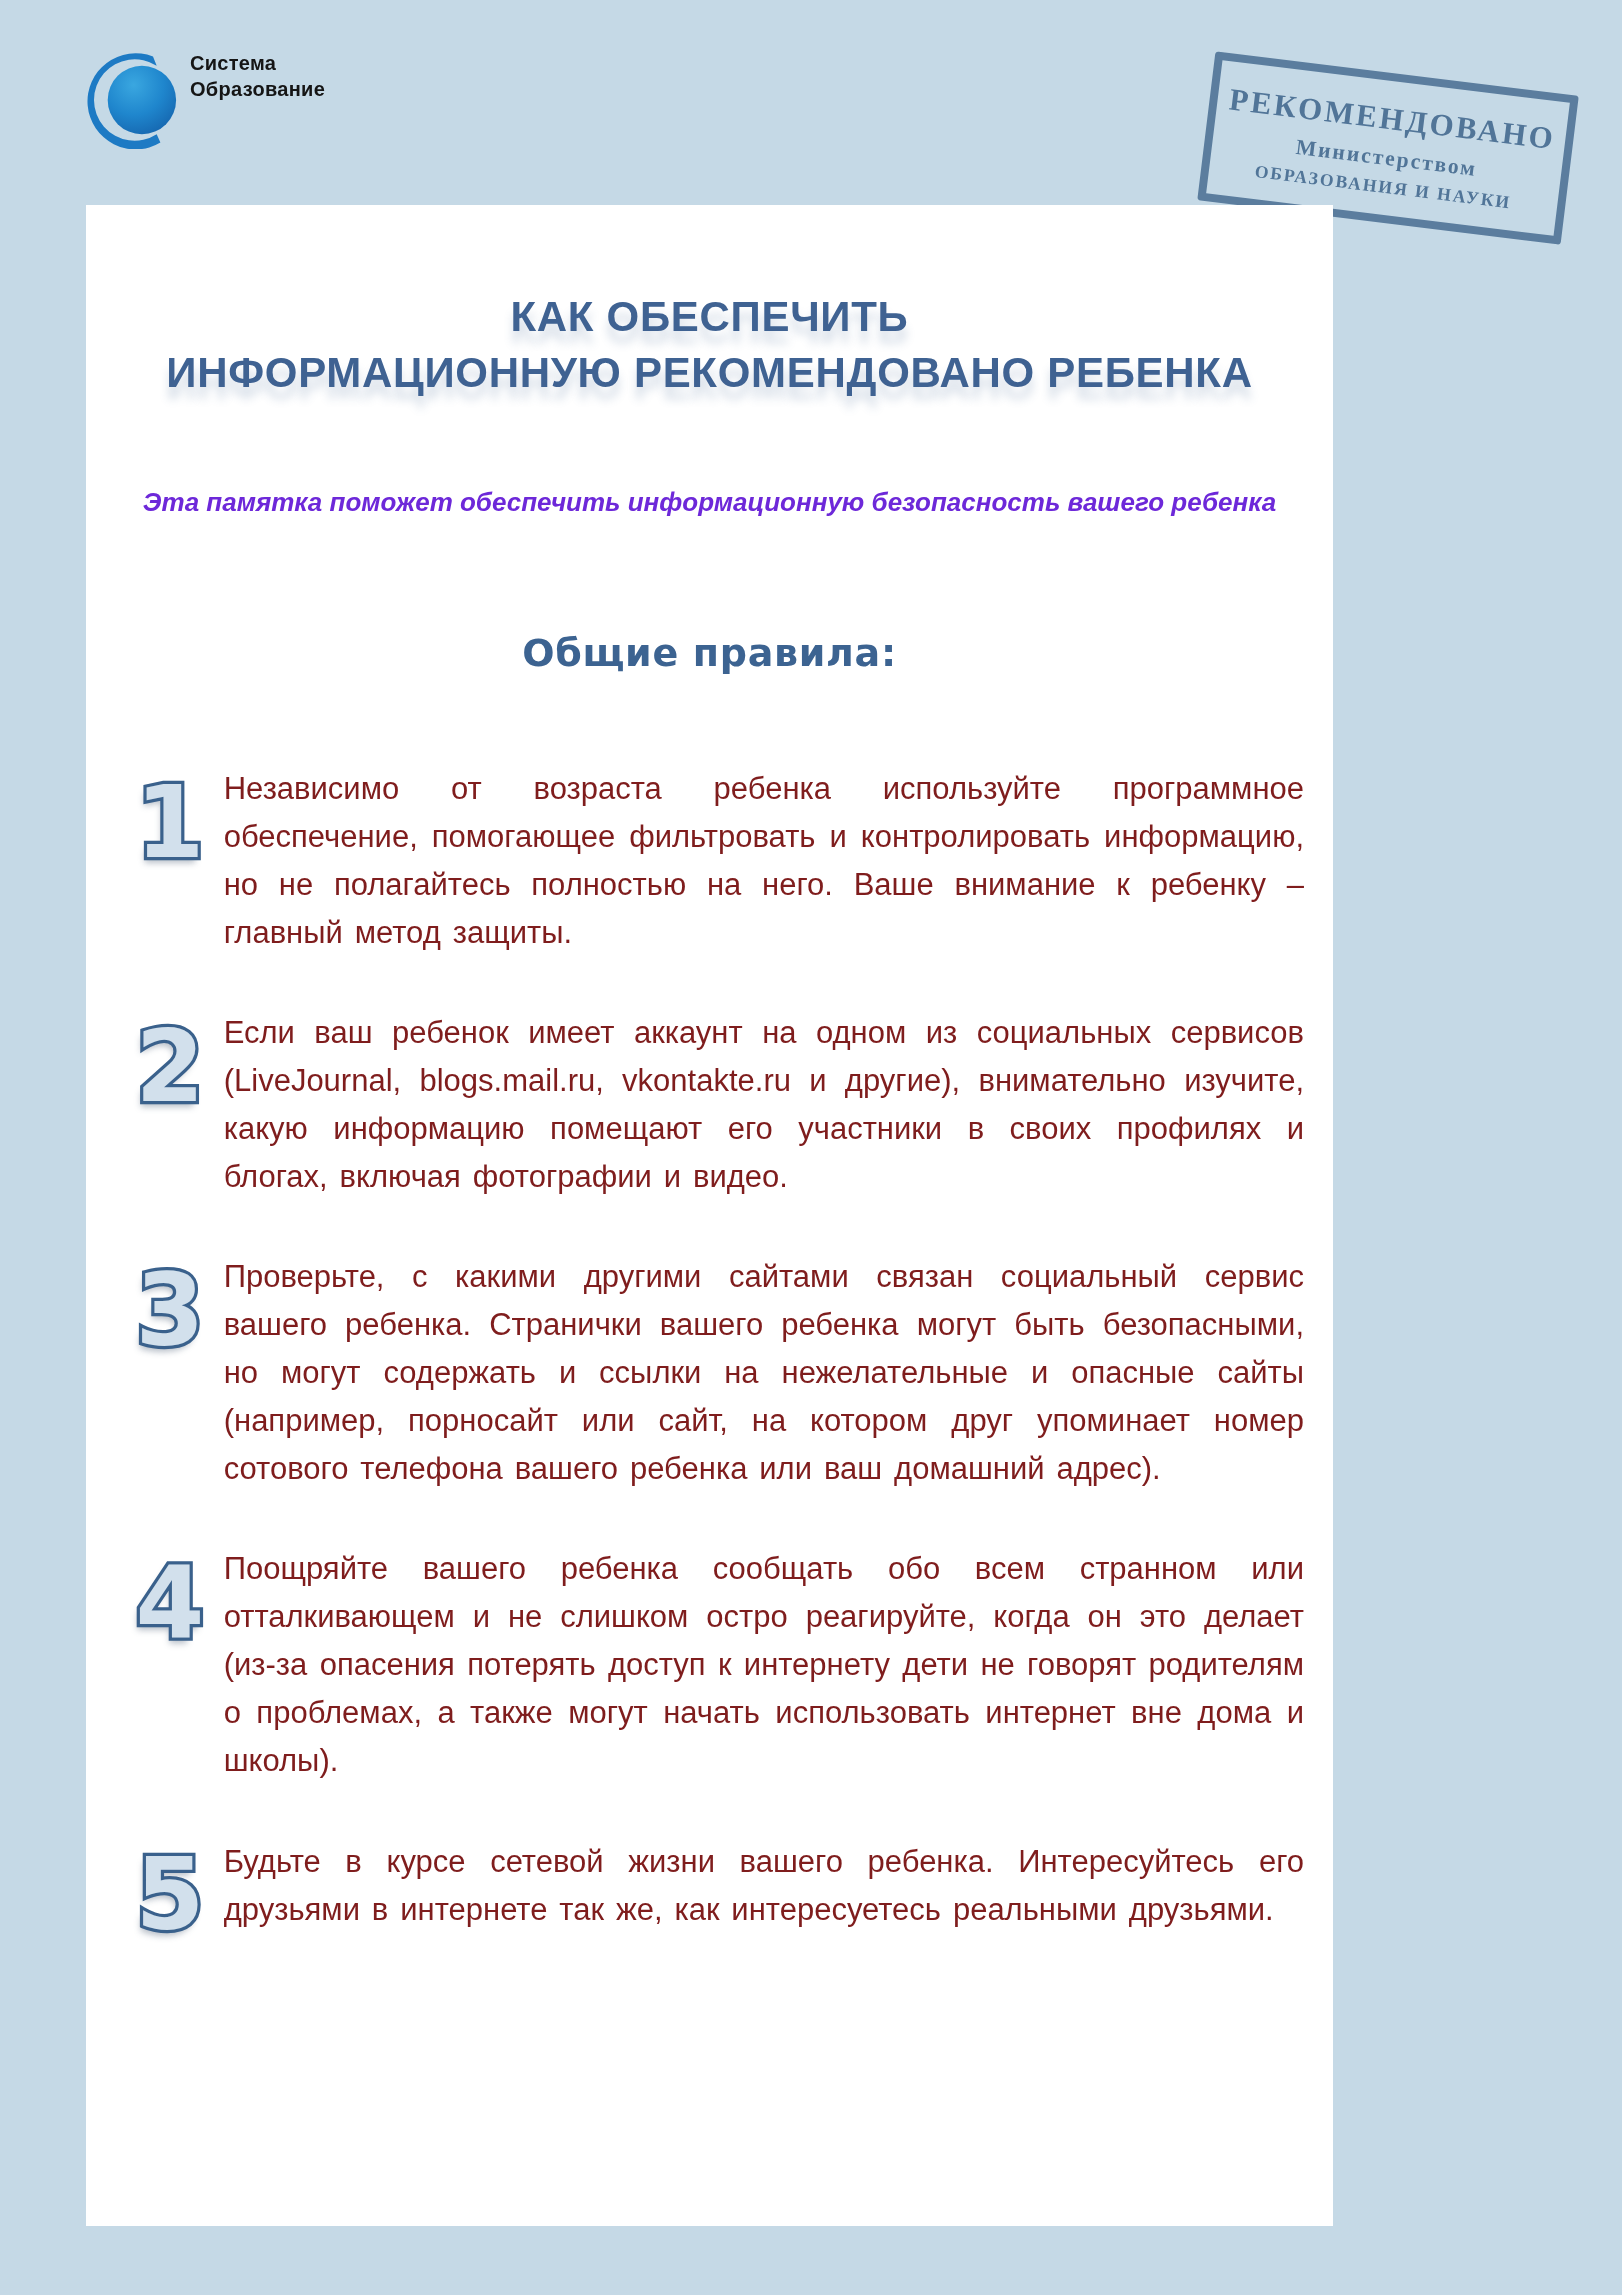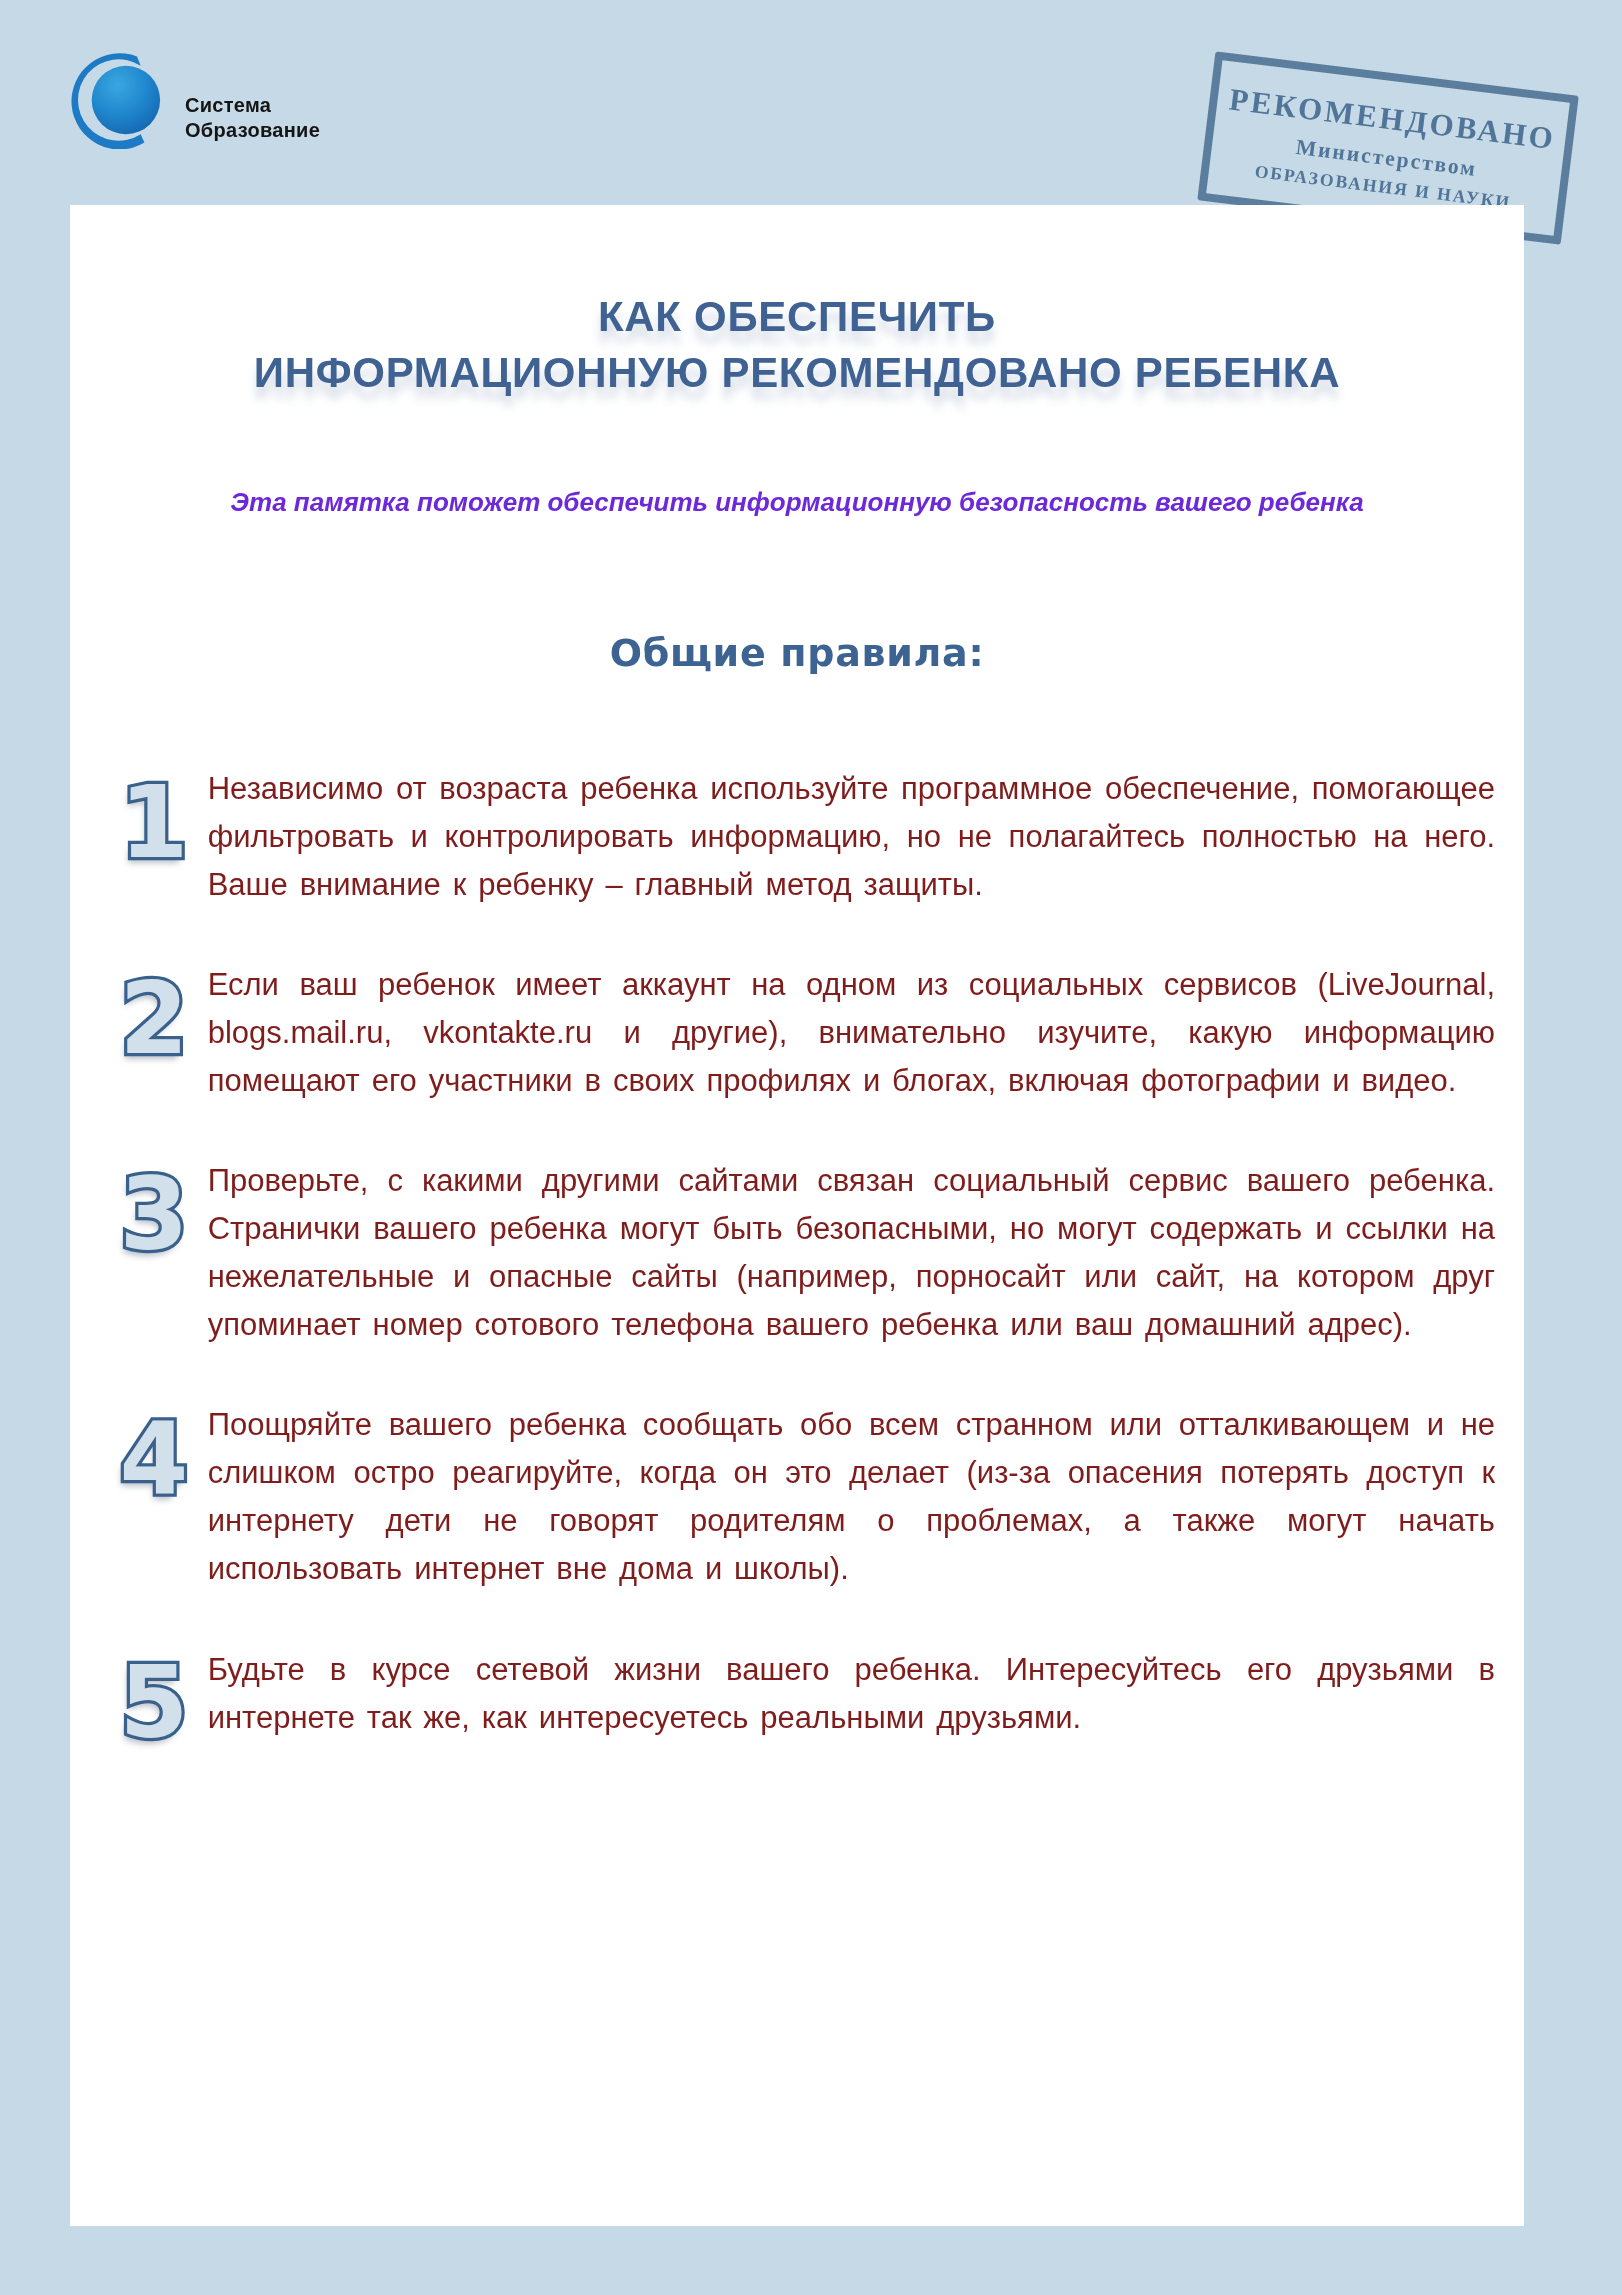--- a/index.html
+++ b/index.html
@@ -6,22 +6,22 @@
   body{
     width:1622px;height:2295px;
     position:relative;
     background:#c5d9e6;
     font-family:"Liberation Sans",sans-serif;
     overflow:hidden;
   }
 
   
   .logo{
-    position:absolute;left:66px;top:51px;
-    display:flex;align-items:flex-end;gap:14px;
+    position:absolute;left:82px;top:51px;
+    display:flex;align-items:flex-start;gap:3px;
   }
   .logo svg{display:block;}
   .logo-text{
     font-weight:bold;color:#151515;
     font-size:20px;line-height:25.5px;letter-spacing:0.3px;
     padding-bottom:5.2px;
   }
 
   
   .stamp{
@@ -34,22 +34,22 @@
     color:#4d7195;
     font-family:"Liberation Serif",serif;
     opacity:0.96;
   }
   .stamp-line1{font-size:31px;font-weight:bold;letter-spacing:2.6px;}
   .stamp-line2{font-size:21.6px;font-weight:bold;letter-spacing:2px;margin-top:9.2px;}
   .stamp-line3{font-size:17.7px;font-weight:bold;letter-spacing:2px;margin-top:6.5px;}
 
   
   .card{
-    position:absolute;left:70px;top:205px;
-    width:1454px;height:2021px;
+    position:absolute;left:86px;top:205px;
+    width:1247px;height:2021px;
     background:#ffffff;
   }
 
   .title{
     margin:84px 39px 0;
     text-align:center;
     color:#3f6292;
     font-weight:bold;
     font-size:42px;line-height:56px;letter-spacing:0.7px;
     text-shadow:0 11.8px 9.2px rgba(63,98,146,0.22);

